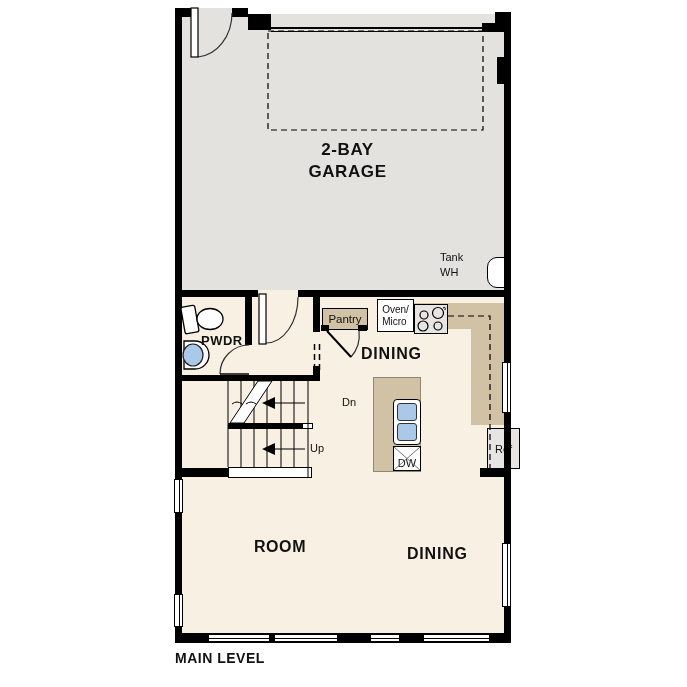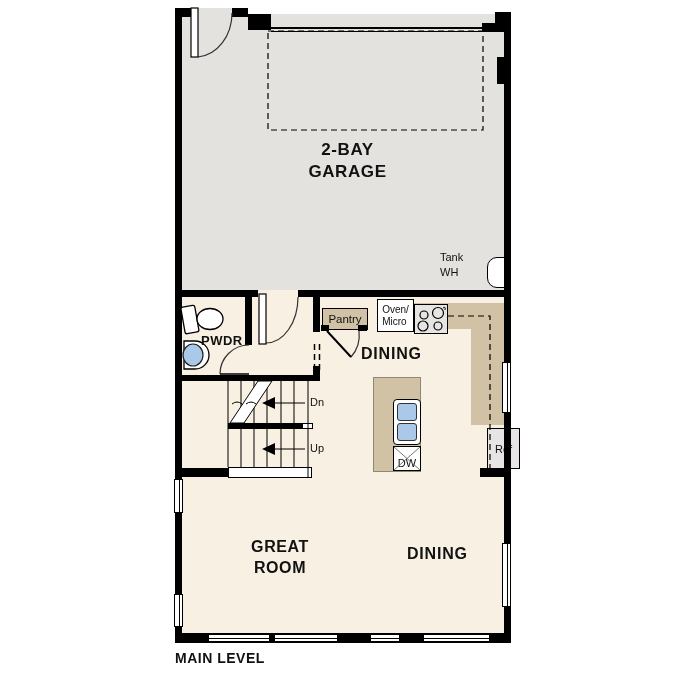--- a/index.html
+++ b/index.html
@@ -153,22 +153,21 @@
   <div class="lbl z6" style="left:270px;top:139px;width:155px;text-align:center;font-weight:bold;font-size:17px;line-height:22px;letter-spacing:.6px;">
     <div>2-BAY</div>
     <div>GARAGE</div>
   </div>
   <div class="lbl z6" style="left:440px;top:250px;width:45px;text-align:left;font-size:11px;line-height:15px;">
     <div>Tank</div>
     <div>WH</div>
   </div>
   <div class="lbl z6" style="left:201px;top:333px;font-weight:bold;font-size:13px;letter-spacing:.5px;">PWDR</div>
   <div class="lbl z6" style="left:361px;top:345px;font-weight:bold;font-size:16px;letter-spacing:.8px;">DINING</div>
-  <div class="lbl z6 small-lbl" style="left:310px;top:396px;">Dn</div>
+  <div class="lbl z6 small-lbl" style="left:310px;top:396px;padding-left:32px;">Dn</div>
   <div class="lbl z6 small-lbl" style="left:310px;top:442px;">Up</div>
   <div class="lbl z6" style="left:230px;top:536px;width:100px;text-align:center;font-weight:bold;font-size:16px;line-height:21px;letter-spacing:.6px;">
-    <div>GREAT</div>
     <div>ROOM</div>
   </div>
   <div class="lbl z6" style="left:407px;top:545px;font-weight:bold;font-size:16px;letter-spacing:.8px;">DINING</div>
   <div class="lbl z6" style="left:175px;top:650px;font-weight:bold;font-size:14px;letter-spacing:.5px;">MAIN LEVEL</div>
 
 </div>
 
 </body></html>

